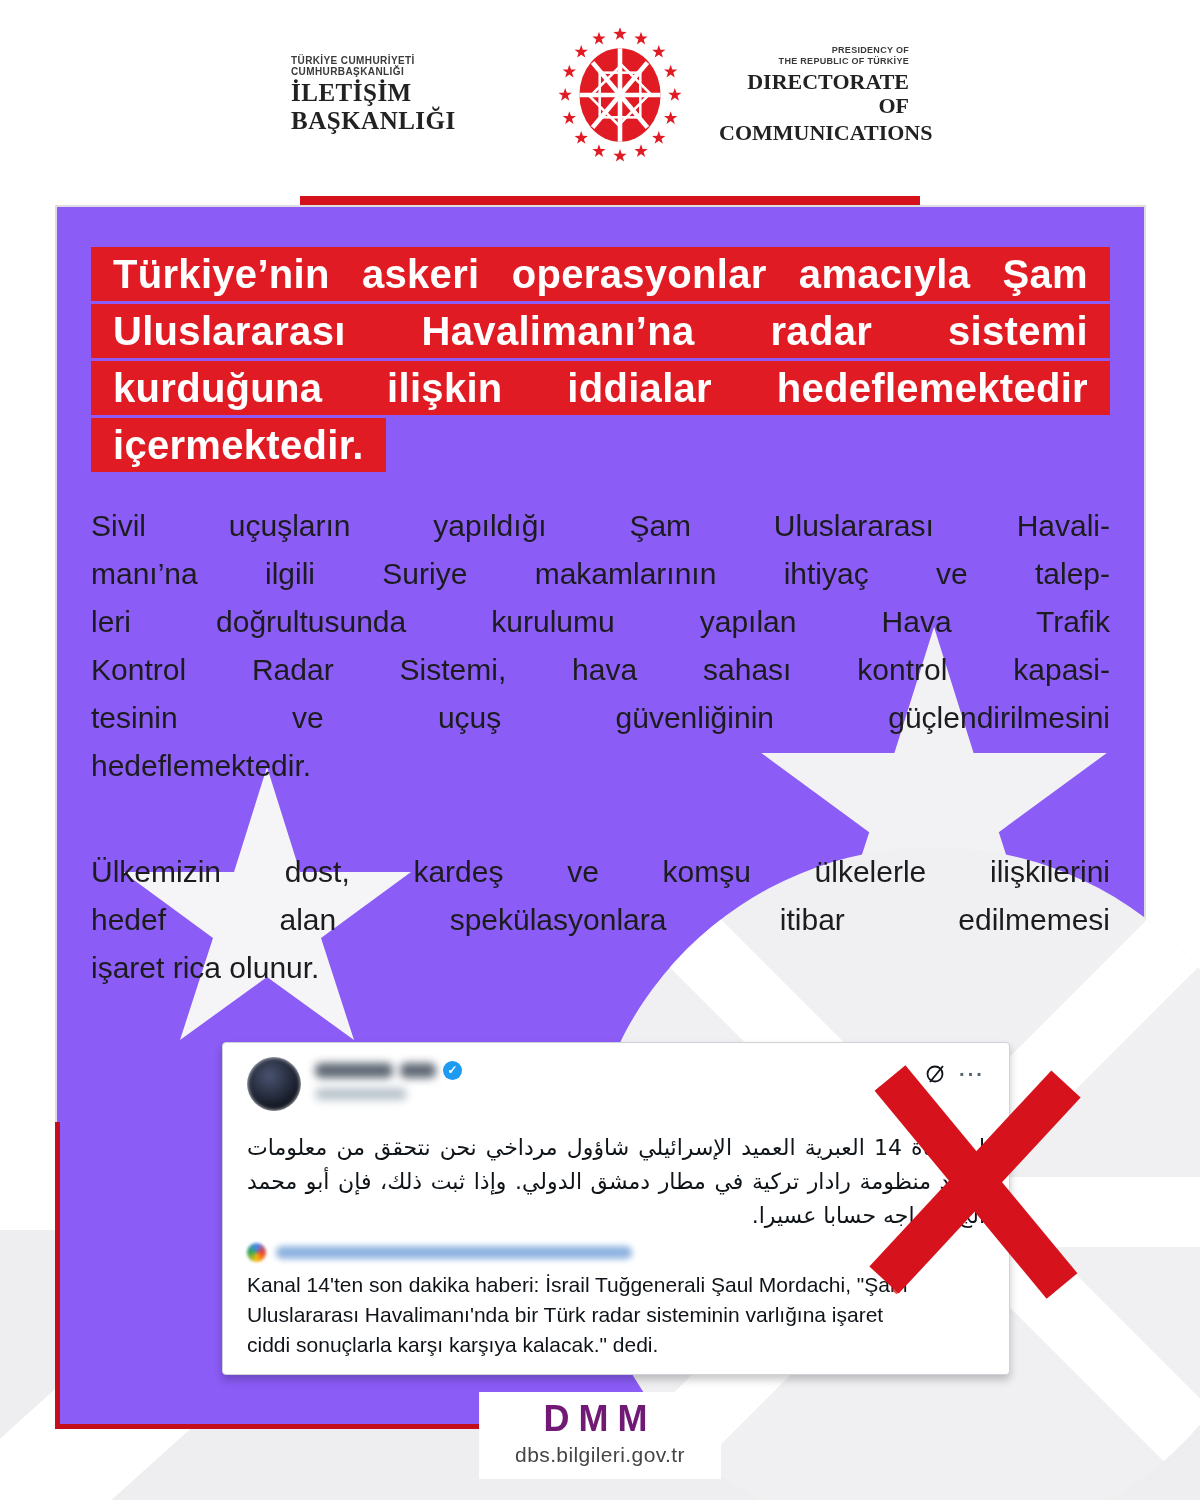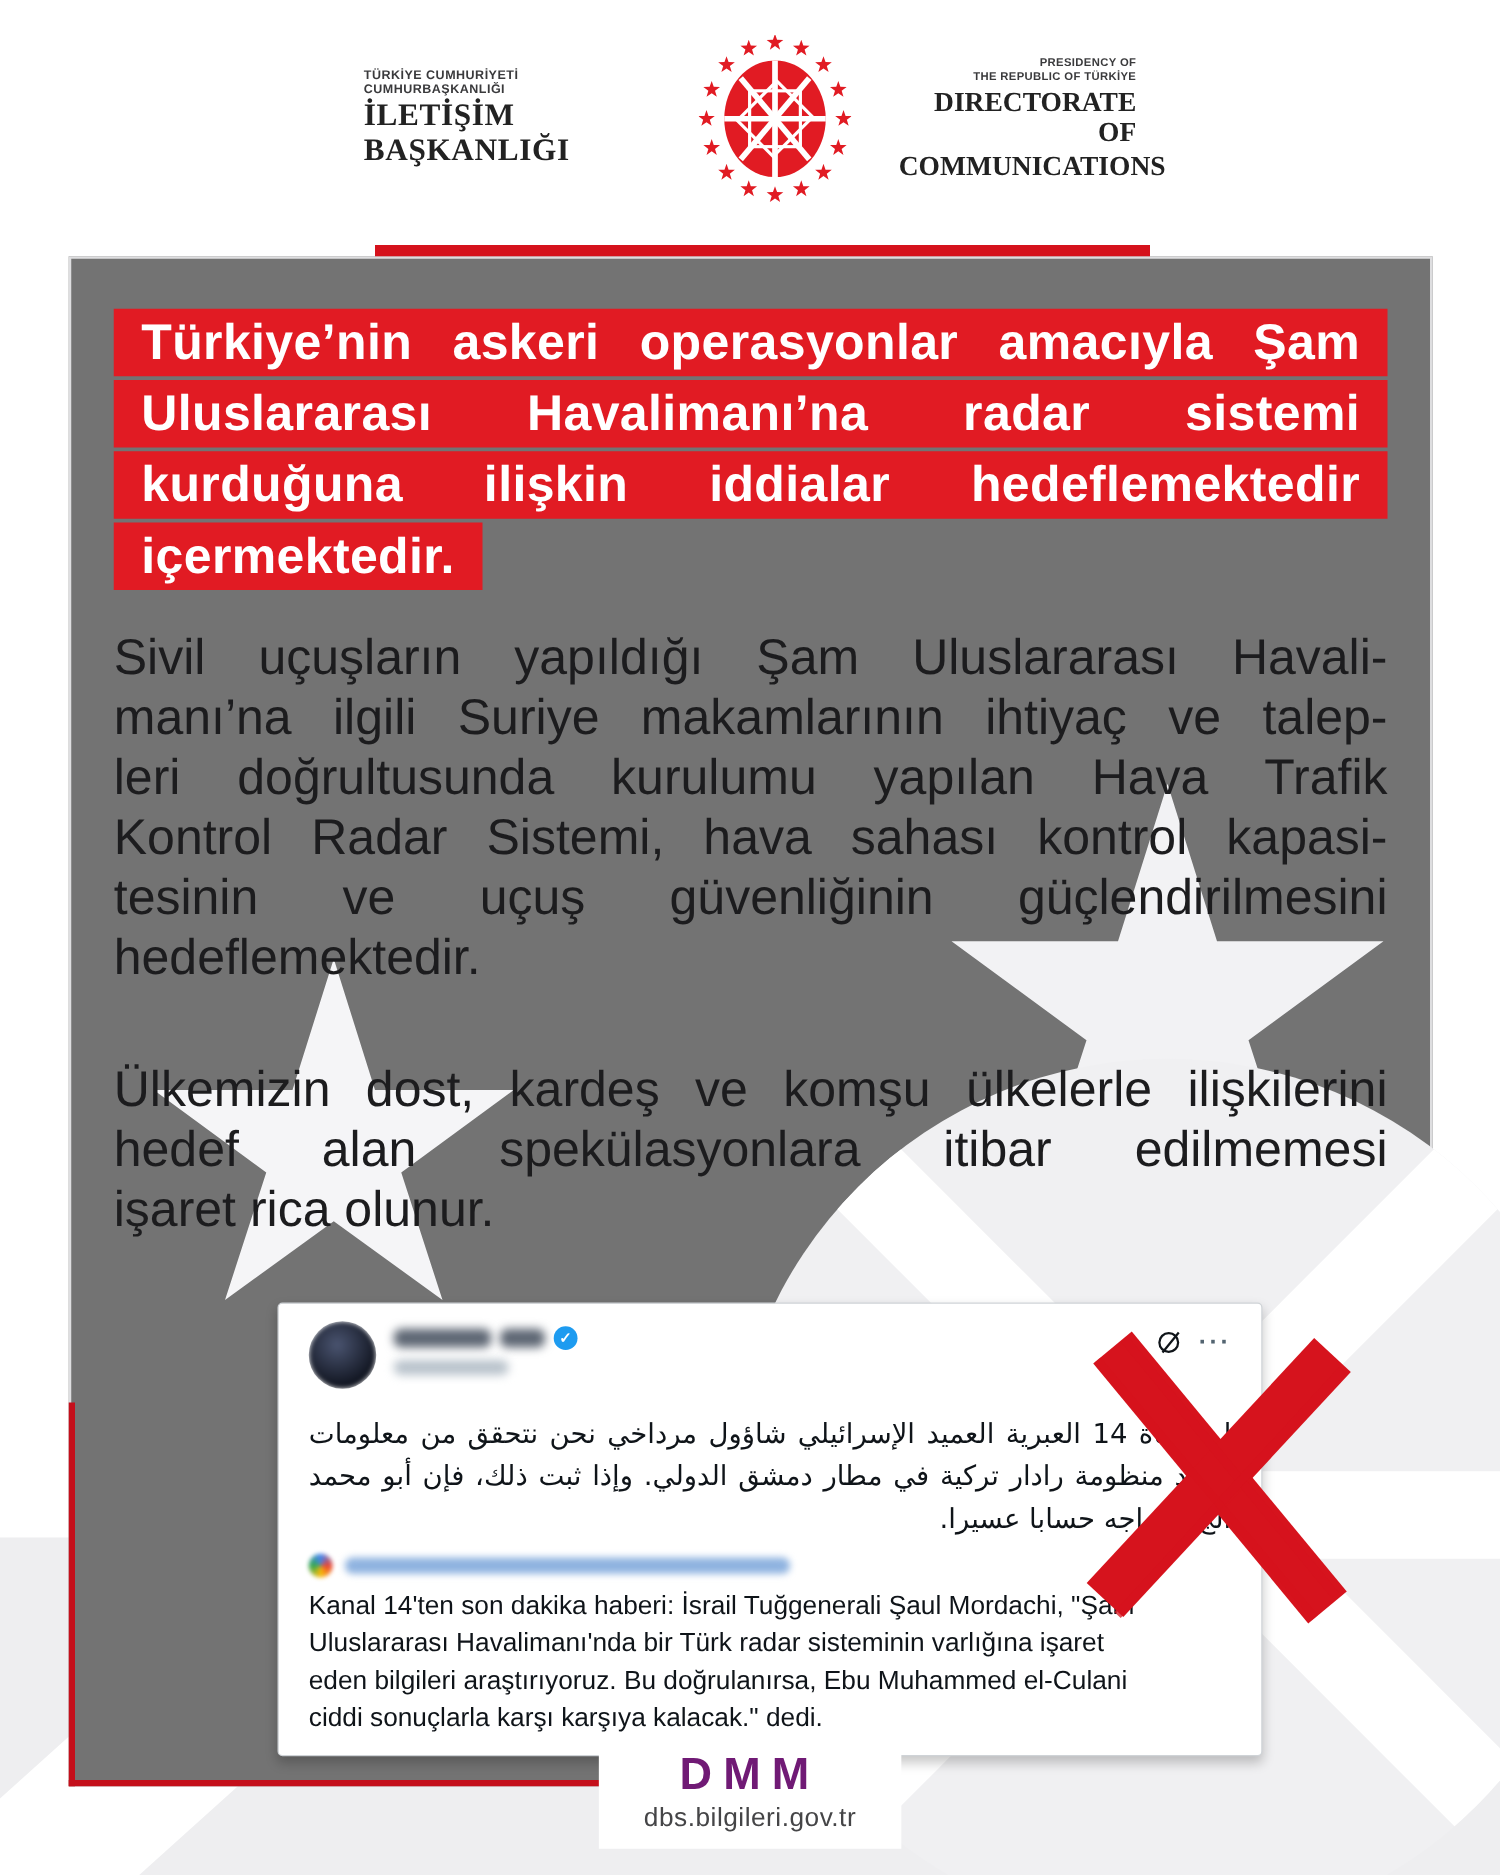--- a/index.html
+++ b/index.html
@@ -16,21 +16,21 @@
   .header{position:absolute;top:28px;left:0;right:0;display:flex;justify-content:center;align-items:center;gap:38px;z-index:2;}
   .hdr-left{text-align:left;width:230px;}
   .hdr-left .small{font-size:10px;font-weight:700;letter-spacing:.4px;color:#3a3a3c;}
   .hdr-left .large{font-family:"Liberation Serif",serif;font-size:25px;font-weight:700;color:#222;letter-spacing:.5px;margin-top:2px;}
   .hdr-right{text-align:right;width:190px;}
   .hdr-right .small{font-size:9px;font-weight:700;color:#3a3a3c;line-height:11px;letter-spacing:.3px;}
   .hdr-right .large{font-family:"Liberation Serif",serif;font-size:22px;font-weight:700;color:#222;line-height:24px;margin-top:3px;}
   .emblem{width:122px;height:134px;}
 
   
-  .card{position:absolute;left:55px;top:205px;width:1091px;height:1224px;background:#737373;
+  .card{position:absolute;left:55px;top:205px;width:1091px;height:1224px;background:#8b5cf6;
         border:2px solid #dedee0;box-sizing:border-box;padding:38px 34px;z-index:2;}
   .card-topbar{position:absolute;top:-11px;left:243px;width:620px;height:9px;background:#d5121c;}
   .card-red-left{position:absolute;left:-2px;top:915px;bottom:-2px;width:5px;background:#c40f1b;}
   .card-red-right{position:absolute;right:-2px;top:915px;bottom:-2px;width:5px;background:#c40f1b;}
   .card-red-bottom{position:absolute;left:-2px;right:-2px;bottom:-2px;height:5px;background:#c40f1b;}
   .card-content{position:relative;z-index:1;}
 
   
   .wm-star{position:absolute;right:30px;top:420px;width:360px;height:360px;background:#f2f2f4;z-index:0;
     clip-path:polygon(50% 0%,61% 35%,98% 35%,68% 57%,79% 91%,50% 70%,21% 91%,32% 57%,2% 35%,39% 35%);}
@@ -44,21 +44,21 @@
   .wm-circle .b3{top:330px;left:-100px;}
 
   
   .headline{margin-top:2px;}
   .headline .line{background:#e11b23;color:#ffffff;font-weight:700;font-size:40px;line-height:54px;
     padding:0 22px;margin-bottom:3px;text-align:justify;text-align-last:justify;letter-spacing:.3px;}
   .headline .line:last-child{width:max-content;text-align-last:left;}
 
   
   .para{color:#1c1c1e;}
-  .para .line{font-size:40px;line-height:48px;font-weight:500;text-align:justify;text-align-last:justify;}
+  .para .line{font-size:30px;line-height:48px;font-weight:500;text-align:justify;text-align-last:justify;}
   .para .line:last-child{text-align-last:left;}
   .para1{margin-top:30px;}
   .para2{margin-top:58px;}
 
   
   .tweet-wrap{position:relative;margin-top:50px;margin-left:131px;width:788px;}
   .tweet{background:#ffffff;border:1px solid #cfd3d7;border-radius:4px;box-sizing:border-box;
     padding:14px 24px 14px;box-shadow:0 5px 9px rgba(0,0,0,.22);}
   .tw-head{display:flex;align-items:flex-start;height:58px;}
   .avatar{width:54px;height:54px;border-radius:50%;overflow:hidden;flex:0 0 auto;}
@@ -224,21 +224,20 @@
             </div>
 
           <div class="translate-row">
             <div class="gicon"></div>
             <div class="trans-blob"></div>
           </div>
 
           <div class="tw-text">
               <div class="line">Kanal 14'ten son dakika haberi: İsrail Tuğgenerali Şaul Mordachi, "Şam</div>
               <div class="line">Uluslararası Havalimanı'nda bir Türk radar sisteminin varlığına işaret</div>
-              <div class="line">eden bilgileri araştırıyoruz. Bu doğrulanırsa, Ebu Muhammed el-Culani</div>
               <div class="line">ciddi sonuçlarla karşı karşıya kalacak." dedi.</div>
             </div>
         </div>
 
         <svg class="xmark" viewBox="0 0 232 252">
           <path d="M30 24 L202 232" stroke="#d6131d" stroke-width="40" stroke-linecap="butt" fill="none"></path>
           <path d="M206 30 L24 226" stroke="#d6131d" stroke-width="40" stroke-linecap="butt" fill="none"></path>
           <path d="M40 18 L208 222" stroke="#d6131d" stroke-width="7" opacity=".75" fill="none"></path>
           <path d="M214 42 L34 238" stroke="#d6131d" stroke-width="7" opacity=".75" fill="none"></path>
           <path d="M18 34 L192 240" stroke="#d6131d" stroke-width="6" opacity=".6" fill="none"></path>

